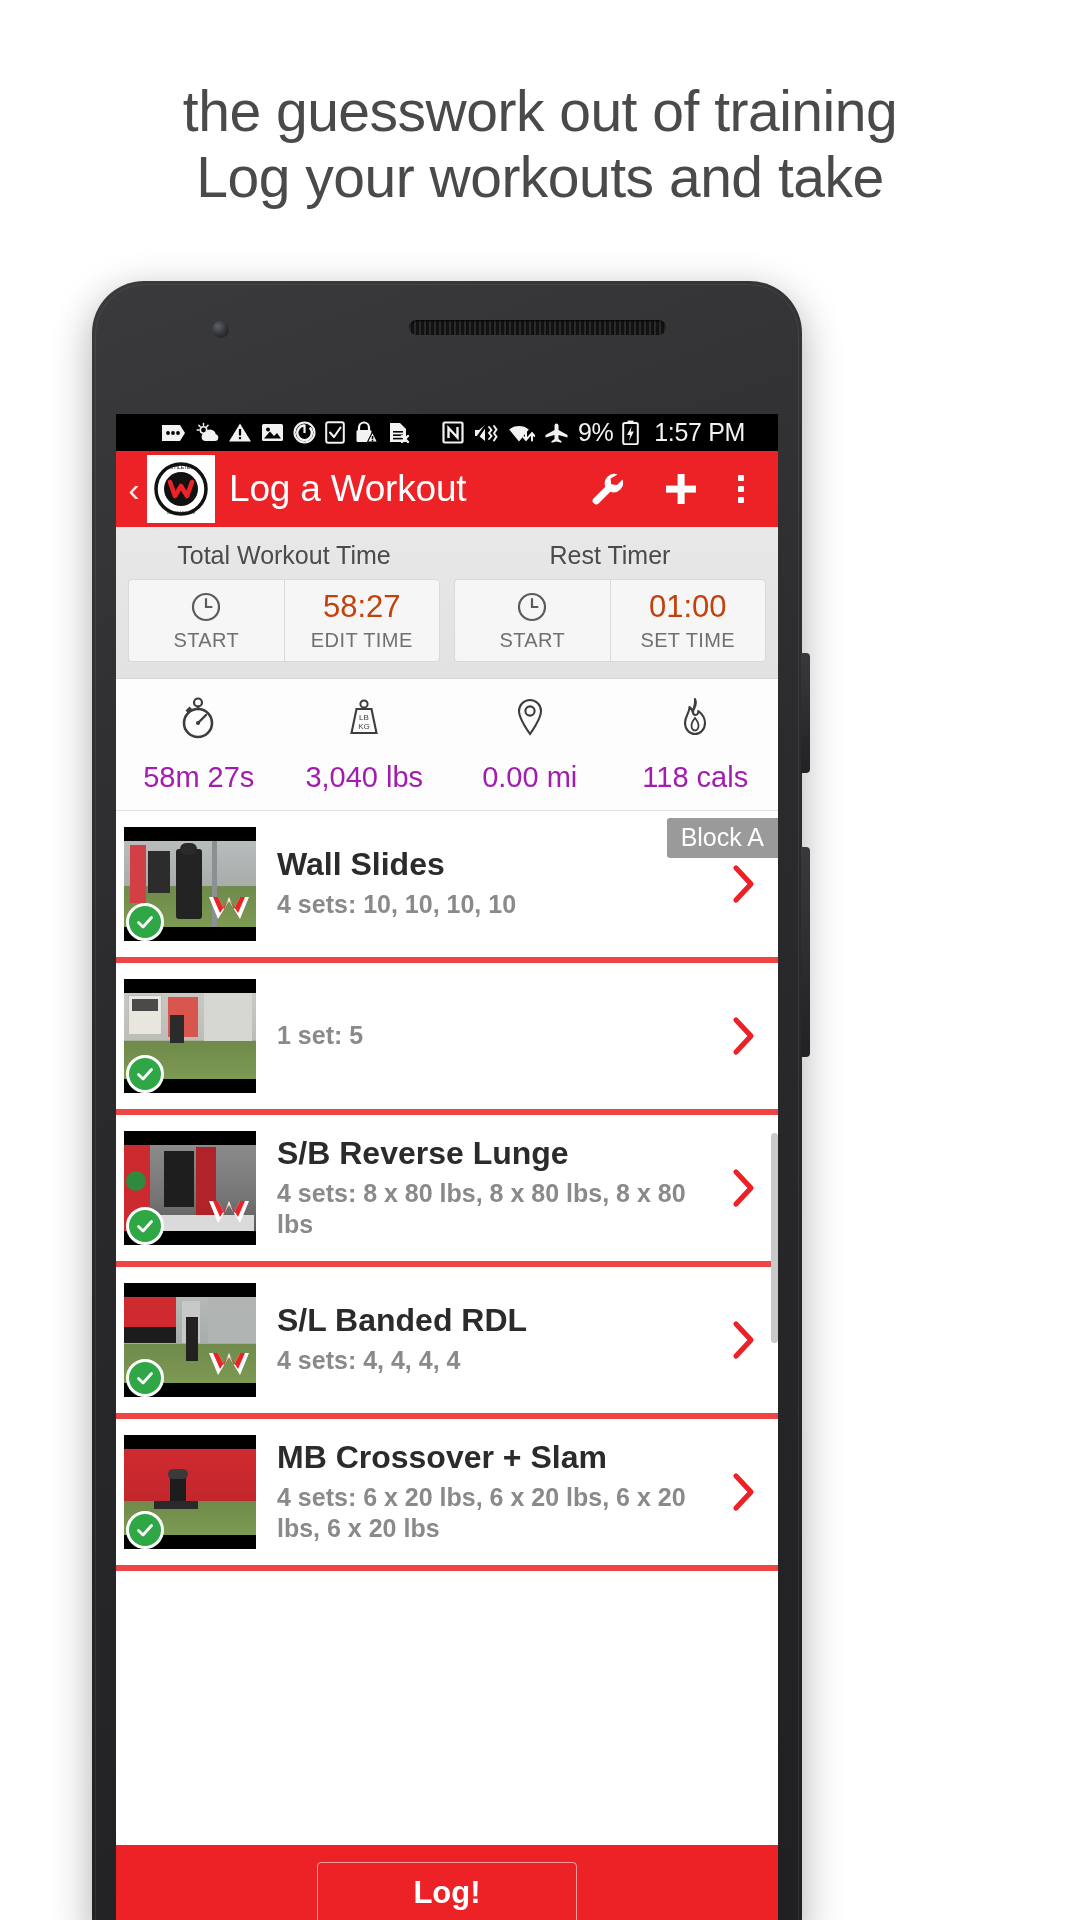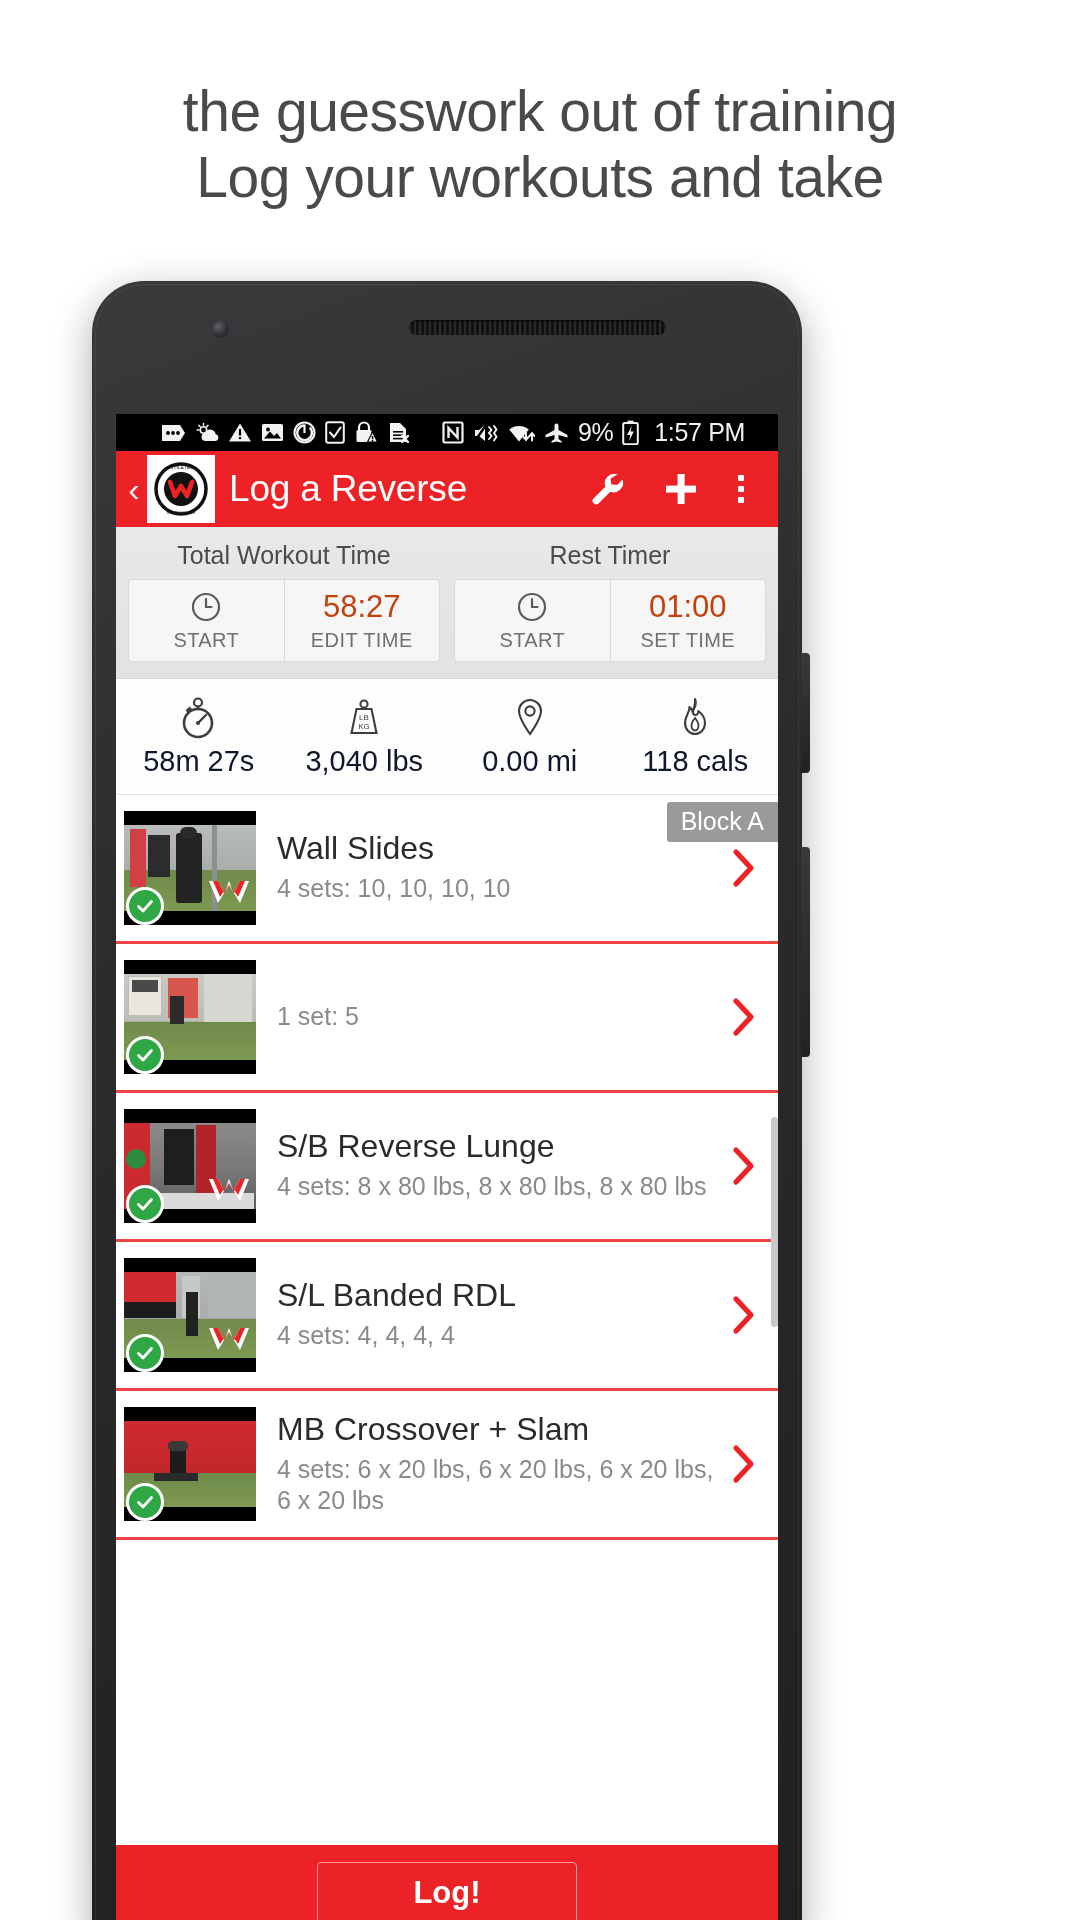--- a/index.html
+++ b/index.html
@@ -192,44 +192,45 @@
     white-space: nowrap;
   }
 
   
   .stats {
     display: flex;
     background: #fdfdfd;
     padding: 16px 0 16px 0;
     border-bottom: 1px solid #e0e0e0;
   }
-  .stat { flex: 1 1 0; display: flex; flex-direction: column; align-items: center; gap: 4px; }
+  .stat { flex: 1 1 0; display: flex; flex-direction: column; align-items: center; gap: 20px; }
   .stat-icon { height: 46px; display: flex; align-items: flex-end; }
-  .stat-value { font-size: 29px; color: #0f172a; white-space: nowrap; }
+  .stat-value { font-size: 29px; color: #a21caf; white-space: nowrap; }
 
   
   .list-wrap { position: relative; background: #ffffff; }
   .block-badge {
     position: absolute;
     right: 0; top: 7px;
     background: #9a9a9a;
     color: #ffffff;
     font-size: 25px;
     padding: 5px 14px 6px 14px;
     border-radius: 3px 0 0 3px;
     z-index: 4;
     white-space: nowrap;
   }
   .ex-row {
     display: flex;
     align-items: center;
     padding: 16px 10px 16px 8px;
-    border-bottom: 3px solid #ef4444;
+    border-bottom: 6px solid #ef4444;
     min-height: 144px;
     position: relative;
+    font-weight: bold;
   }
   .ex-thumb {
     width: 132px; height: 114px;
     flex: 0 0 auto;
     position: relative;
     background: #111;
     overflow: hidden;
   }
   .ex-thumb .band { position: absolute; left:0; right:0; height: 14px; background: #000; }
   .ex-thumb .band.t { top: 0; }
@@ -447,21 +448,21 @@
         <div class="logo-mark">
           <svg width="56" height="56" viewBox="0 0 56 56">
             <circle cx="28" cy="28" r="25" fill="none" stroke="#111" stroke-width="3.5"></circle>
             <circle cx="28" cy="28" r="17" fill="#111"></circle>
             <path d="M17 21 L22 35 L28 25 L34 35 L39 21" fill="none" stroke="#ec2226" stroke-width="4.6" stroke-linecap="round" stroke-linejoin="round"></path>
             <text x="28" y="7.5" font-size="5" fill="#111" text-anchor="middle" font-family="'Liberation Sans',sans-serif">ATHLETES</text>
             <text x="28" y="53" font-size="4.4" fill="#111" text-anchor="middle" font-family="'Liberation Sans',sans-serif">WAREHOUSE</text>
           </svg>
         </div>
       </div>
-      <div class="appbar-title">Log a Reverse</div>
+      <div class="appbar-title">Log a Workout</div>
       <div class="appbar-actions">
         <div class="appbar-action">
           <svg width="40" height="40" viewBox="0 0 40 40">
             <path d="M30.5 5.5 a9.5 9.5 0 0 0 -12.2 12.2 L6.5 29.5 a3.2 3.2 0 0 0 0 4.5 l0.5 0.5 a3.2 3.2 0 0 0 4.5 0 L23.3 22.7 A9.5 9.5 0 0 0 35.5 10.5 l-5.4 5.4 -5.9 -0.6 -0.6 -5.9 z" fill="#ffffff"></path>
           </svg>
         </div>
         <div class="appbar-action">
           <svg width="40" height="40" viewBox="0 0 40 40">
             <rect x="16.6" y="5" width="7" height="30" fill="#ffffff"></rect>
             <rect x="5" y="16.6" width="30" height="7" fill="#ffffff"></rect>

